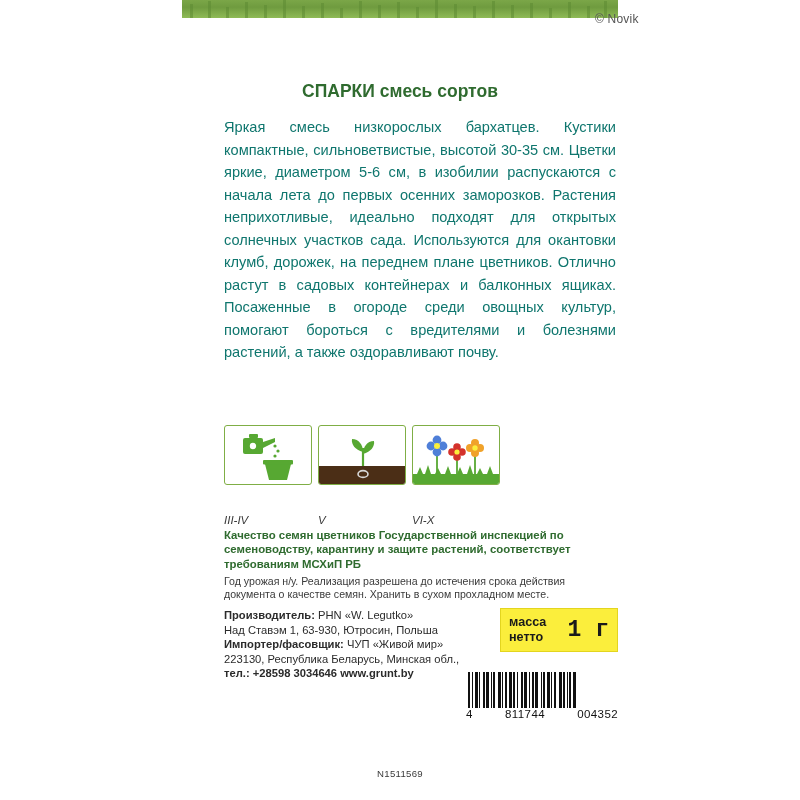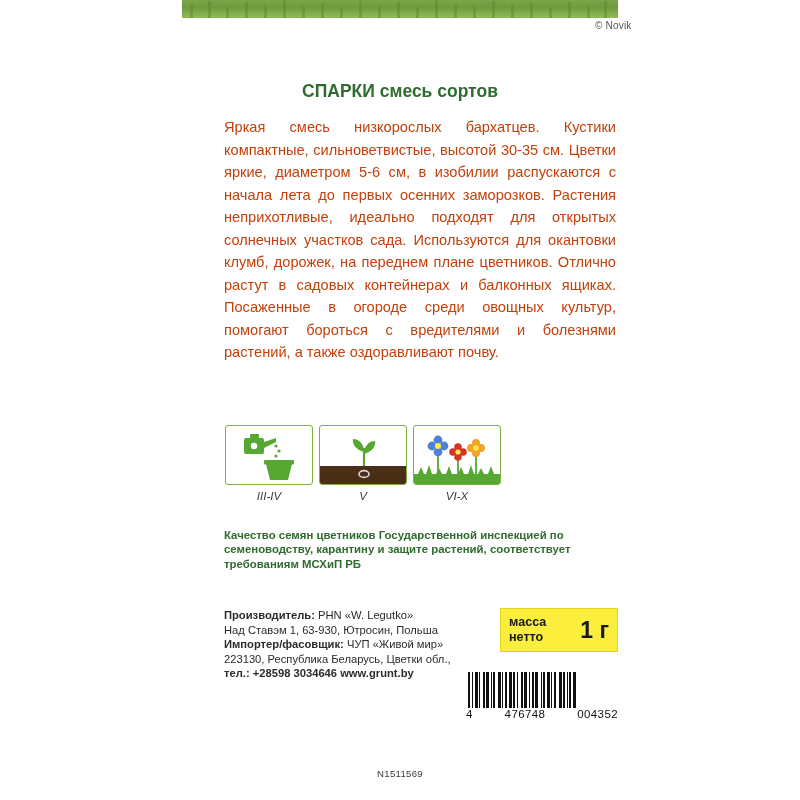--- a/index.html
+++ b/index.html
@@ -25,22 +25,22 @@
   }
   .top-strip .blade {
     position: absolute;
     bottom: 0;
     width: 3px;
     background: #5c8a33;
     opacity: .55;
   }
   .copyright {
     position: absolute;
-    left: 553px; top: 20px;
-    font-size: 10px;
+    left: 553px; top: 12px;
+    font-size: 12px;
     color: #555;
     letter-spacing: .2px;
     padding-left: 42px;
   }
 
   
   .content {
     position: absolute;
     left: 182px; top: 80px; width: 436px;
   }
@@ -50,40 +50,41 @@
     color: #2f6b2f;
     font-size: 17.5px;
     line-height: 22px;
     font-weight: bold;
     margin: 0 0 14px 0;
   }
   .title .line1 { display: block; }
   .title .line2 { display: block; }
 
   .body-text {
-    color: #c2410c;
+    color: #0f766e;
     font-size: 14.6px;
     line-height: 22.5px;
     text-align: justify;
     margin: 0;
     padding: 0 2px 0 42px;
   }
 
   
   .icons {
     position: absolute;
     left: 224px; top: 425px; width: 378px;
     display: flex;
     gap: 4px;
   }
   .icon-cell {
     width: 90px;
     display: flex;
     flex-direction: column;
-    align-items: center;
+    align-items: flex-start;
+    gap: 24px;
   }
   .icon-box {
     width: 88px; height: 60px;
     border: 1px solid #7fae45;
     border-radius: 3px;
     background: #ffffff;
     position: relative;
     overflow: hidden;
   }
   .icon-box svg { display: block; }
@@ -140,20 +141,21 @@
     font-size: 12.6px;
     font-weight: bold;
     line-height: 15px;
     color: #1a1a1a;
   }
   .mass-badge .value {
     font-size: 23px;
     font-weight: bold;
     color: #1a1a1a;
     line-height: 24px;
+    font-family: Liberation Mono, monospace;
   }
 
   
   .barcode {
     position: absolute;
     right: 182px; top: 672px;
     width: 150px; height: 36px;
     display: flex;
     align-items: flex-end;
     gap: 0;
@@ -295,30 +297,31 @@
             <circle cx="0" cy="0" r="2.7" fill="#fbee3c"></circle>
           </g>
         </svg>
       </div>
       <div class="icon-caption">VI-X</div>
     </div>
   </div>
 
   <div class="cert">Качество семян цветников Государственной инспекцией по семеноводству, карантину и защите растений, соответствует требованиям МСХиП РБ</div>
 
+  <div class="harvest">Год урожая н/у. Реализация разрешена до истечения срока действия документа о качестве семян. Хранить в сухом прохладном месте.</div>
 
   <div class="producer">
     <div>
       <b>Производитель:</b><span> PHN «W. Legutko»</span>
     </div>
     <div>Над Ставэм 1, 63-930, Ютросин, Польша</div>
     <div>
       <b>Импортер/фасовщик:</b><span> ЧУП «Живой мир»</span>
     </div>
-    <div>223130, Республика Беларусь, Цветки обл.,</div>
+    <div>223130, Республика Беларусь, Минская обл.,</div>
     <div>
       <b>тел.: +28598 3034646</b>
       <span class="site">www.grunt.by</span>
     </div>
   </div>
 
   <div class="mass-badge">
     <div>
       <div class="label">масса</div>
       <div class="label">нетто</div>
@@ -380,18 +383,18 @@
     <div class="bar" style="width:2px"></div>
       <div class="bar" style="width:2px;background:#fff"></div>
     <div class="bar" style="width:1px"></div>
       <div class="bar" style="width:1px;background:#fff"></div>
     <div class="bar" style="width:2px"></div>
       <div class="bar" style="width:2px;background:#fff"></div>
     <div class="bar" style="width:3px"></div>
   </div>
   <div class="barcode-digits">
     <span>4</span>
-    <span>476748</span>
+    <span>811744</span>
     <span>004352</span>
   </div>
 
   <div class="article">N1511569</div>
 </div>
 
 </body></html>

